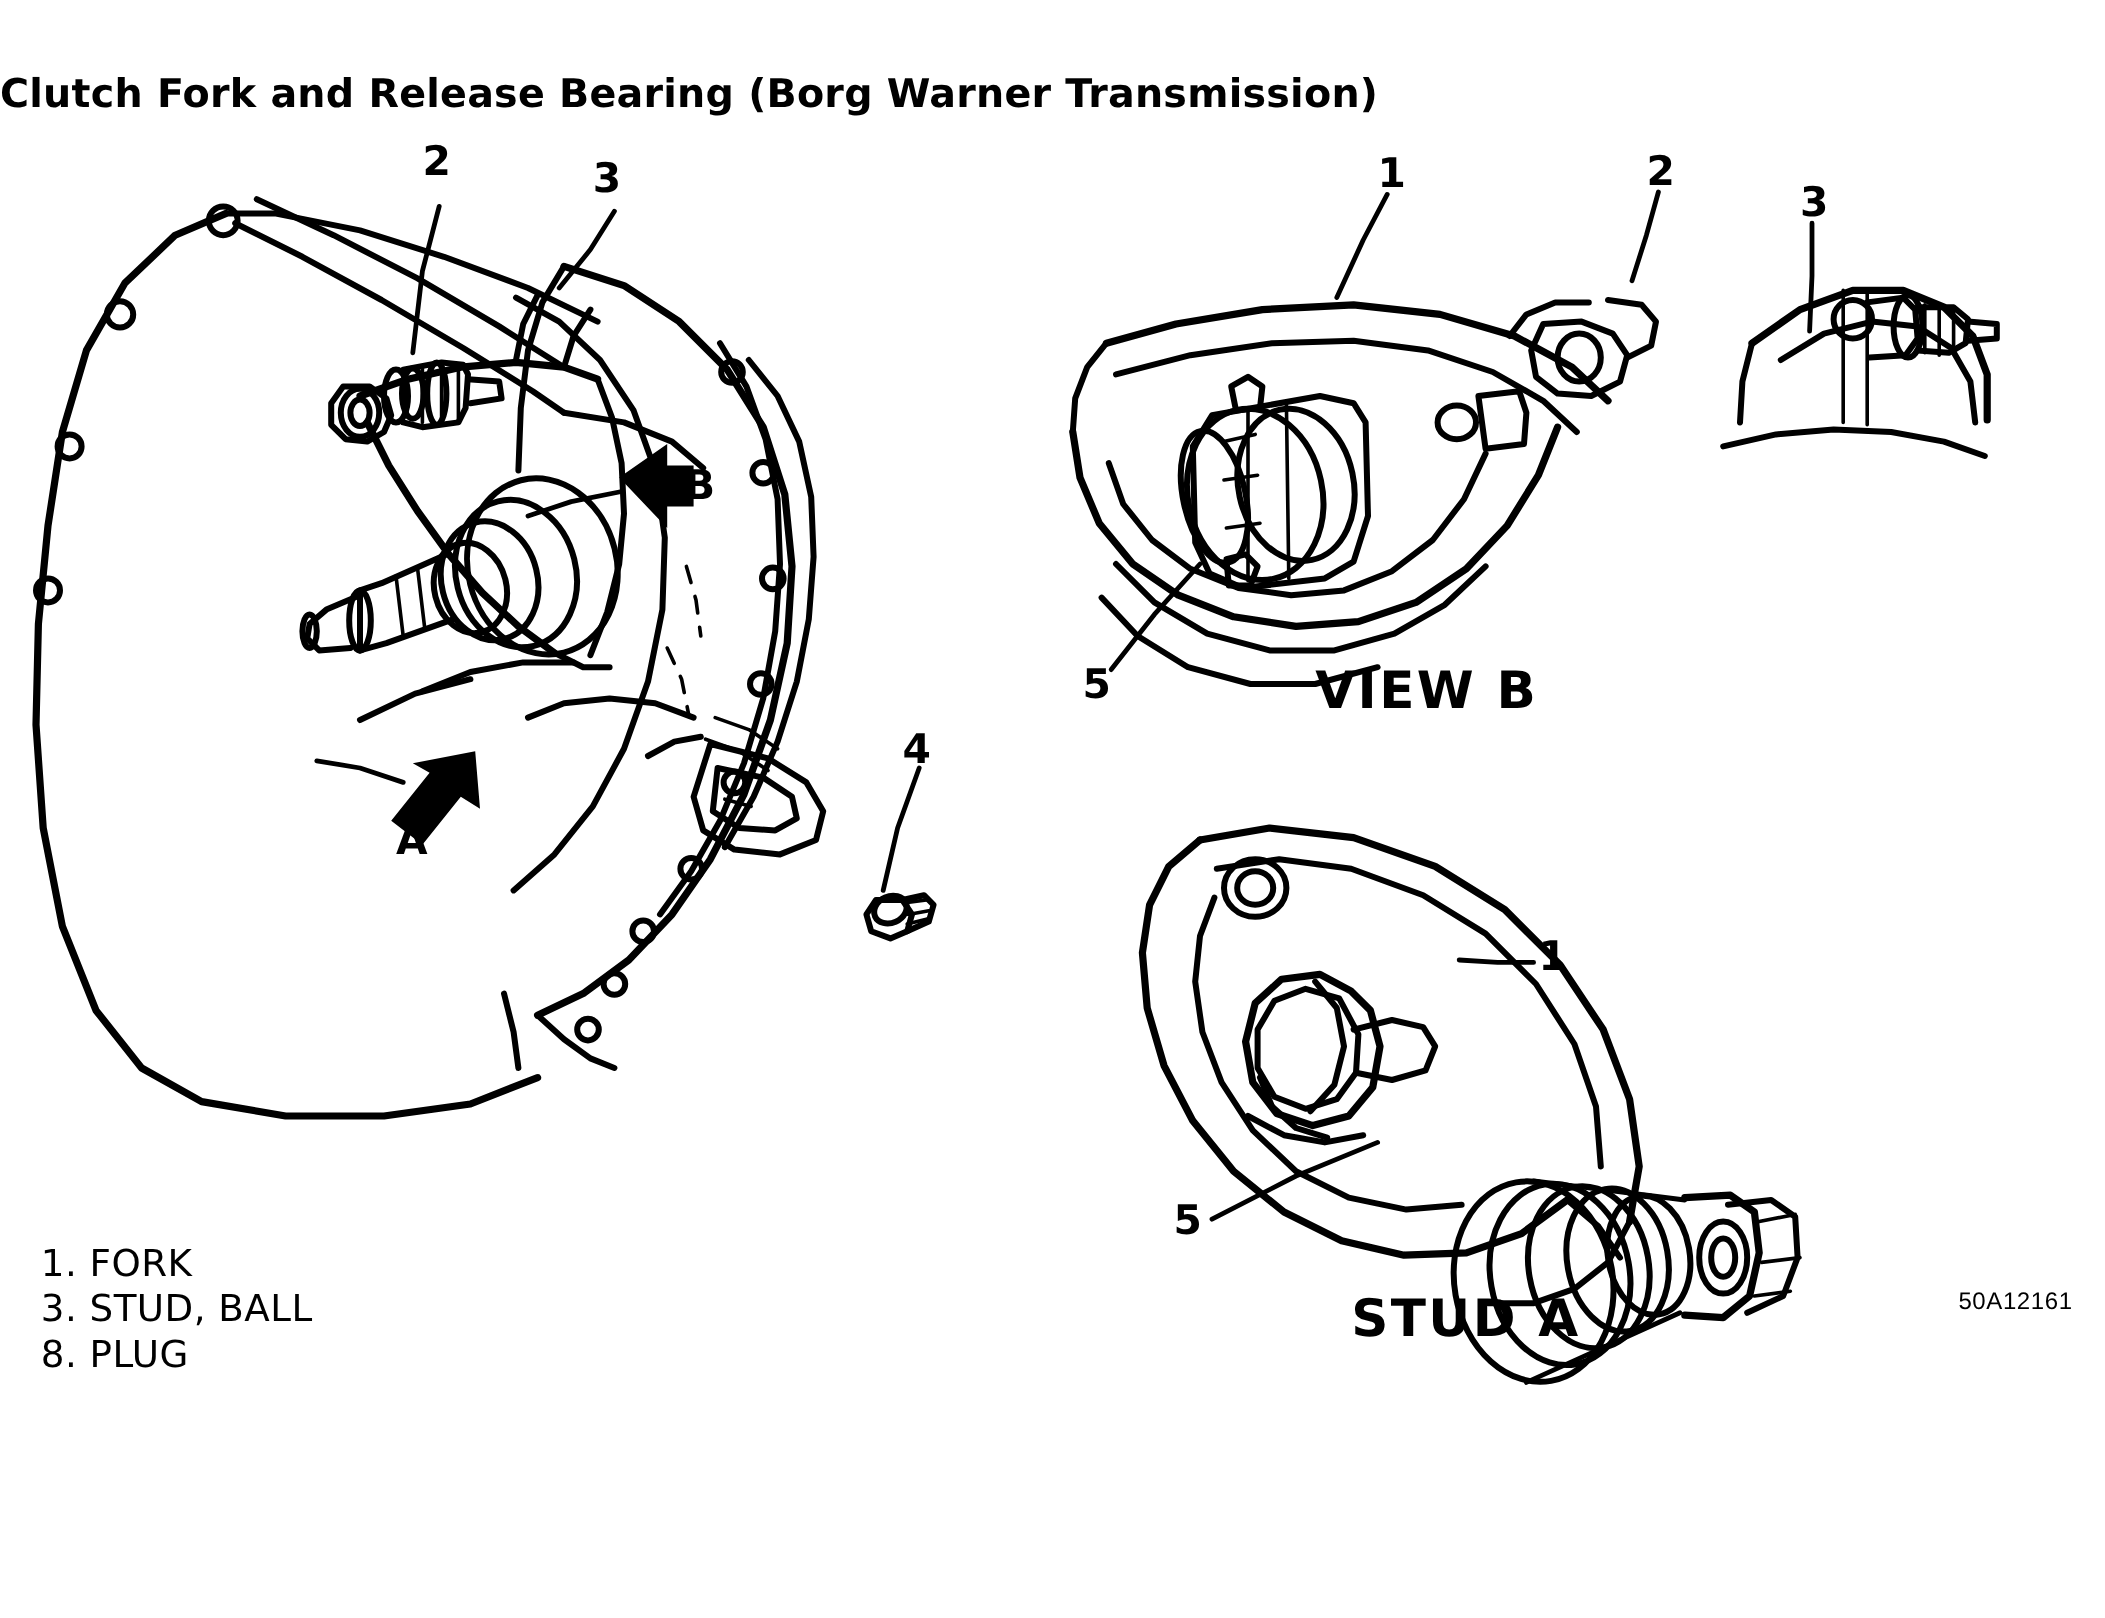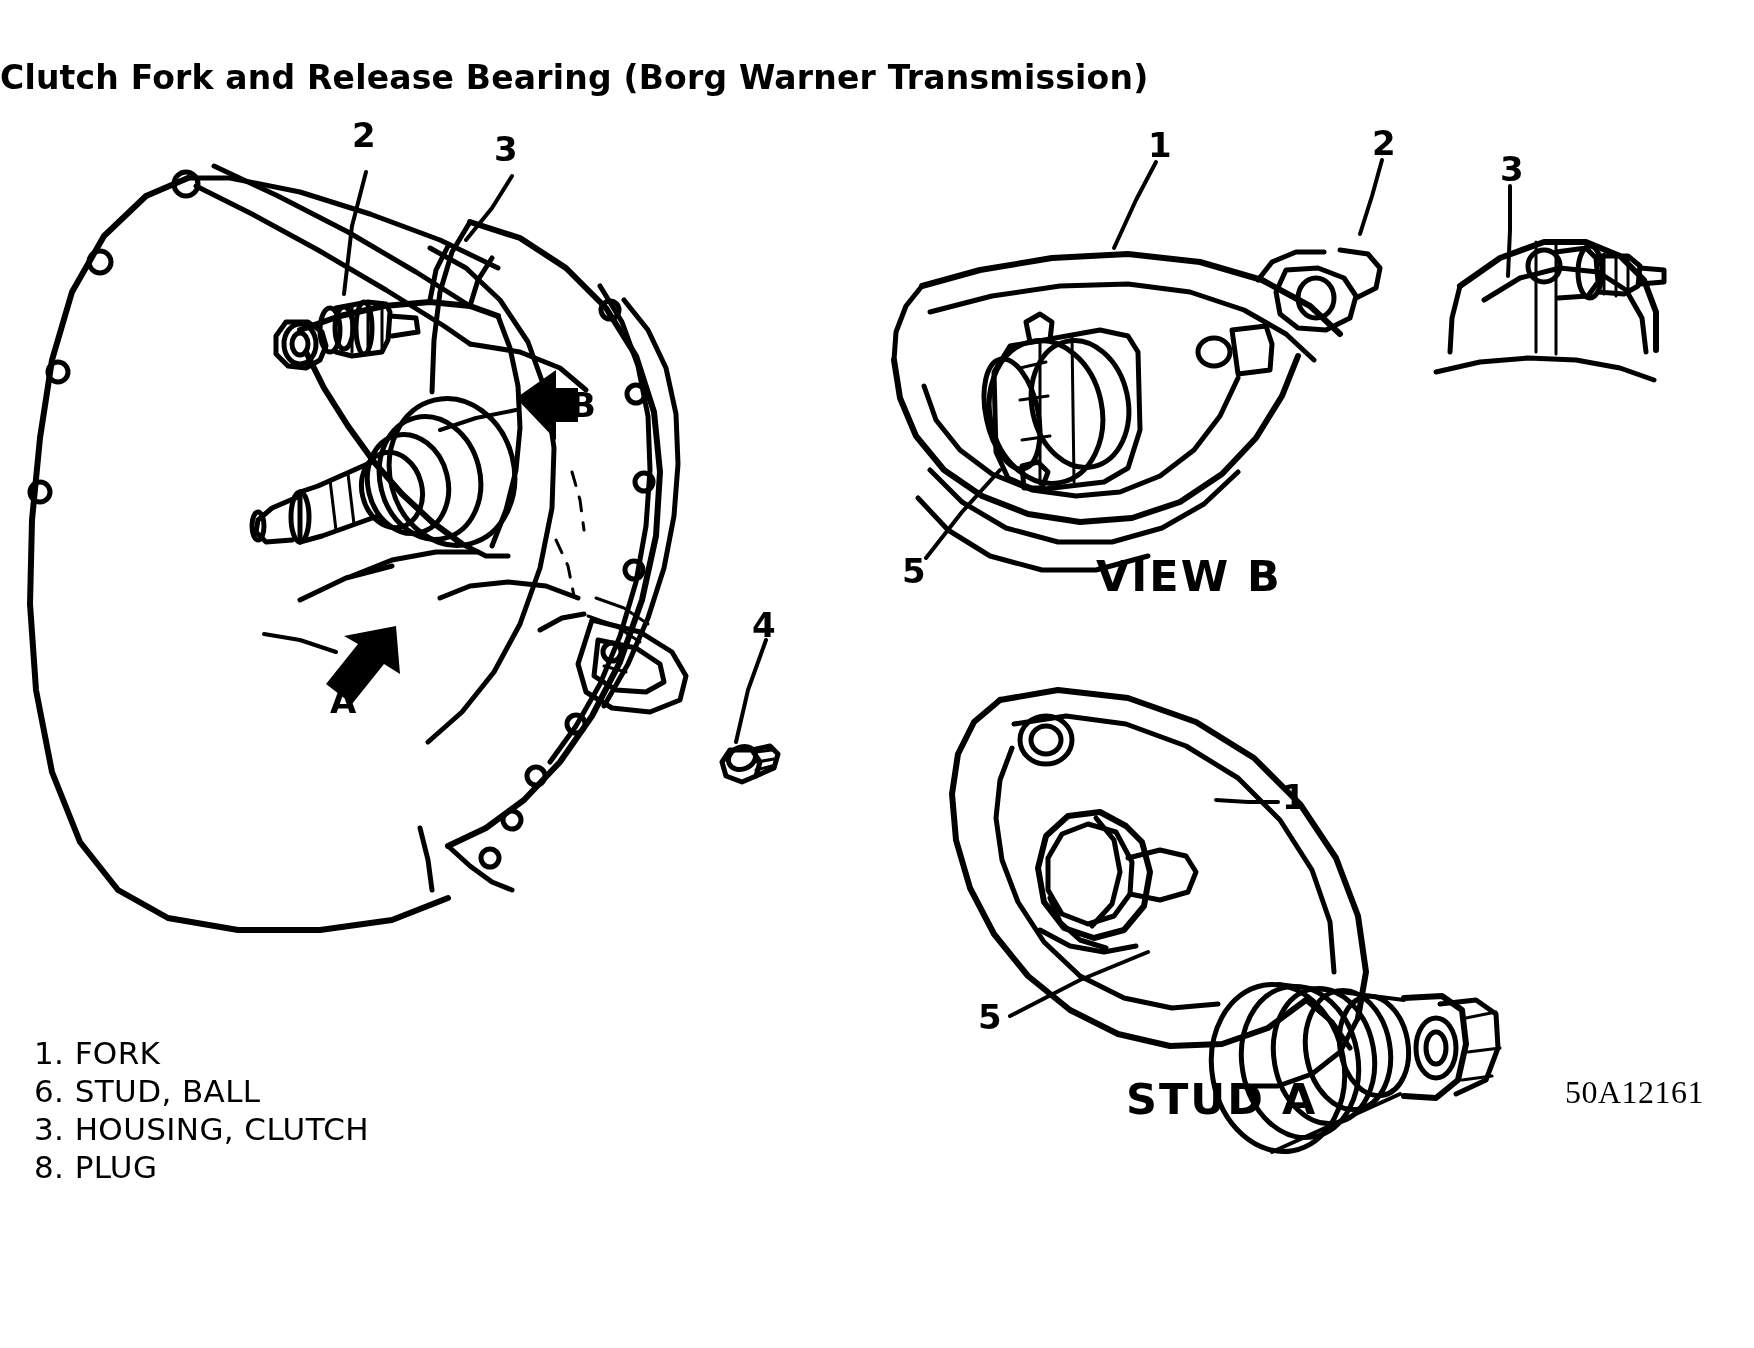--- a/index.html
+++ b/index.html
@@ -60,24 +60,24 @@
     font-weight: bold;
     font-size: 43px;
     letter-spacing: 2px;
     white-space: nowrap;
   }
   #view-b-caption { left: 1096px; top: 551px; }
   #view-a-caption { left: 1126px; top: 1074px; }
 
   .fig-code {
     position: absolute;
-    left: 1565px;
+    left: 1632px;
     top: 1074px;
-    font-family: Liberation Serif, serif;
-    font-size: 32px;
+    font-family: Liberation Sans, sans-serif;
+    font-size: 20px;
     letter-spacing: 0.5px;
     white-space: nowrap;
   }
 
   
   .callout {
     position: absolute;
     font-family: "DejaVu Sans", sans-serif;
     font-weight: bold;
     font-size: 34px;
@@ -359,18 +359,17 @@
   <div class="callout" style="left:1282px; top:780px;">1</div>
   <div class="callout" style="left:978px; top:1000px;">5</div>
 
   <div class="view-caption" id="view-b-caption">VIEW  B</div>
   <div class="view-caption" id="view-a-caption">STUD  A</div>
 
   <div class="fig-code">50A12161</div>
 
   <div class="legend">
     <div class="legend-item">1. FORK</div>
-    <div class="legend-item">6. STUD, BALL</div>
-    <div class="legend-item">3. HOUSING, CLUTCH</div>
+    <div class="legend-item">3. STUD, BALL</div>
     <div class="legend-item">8. PLUG</div>
   </div>
 
 </div>
 
 </body></html>

